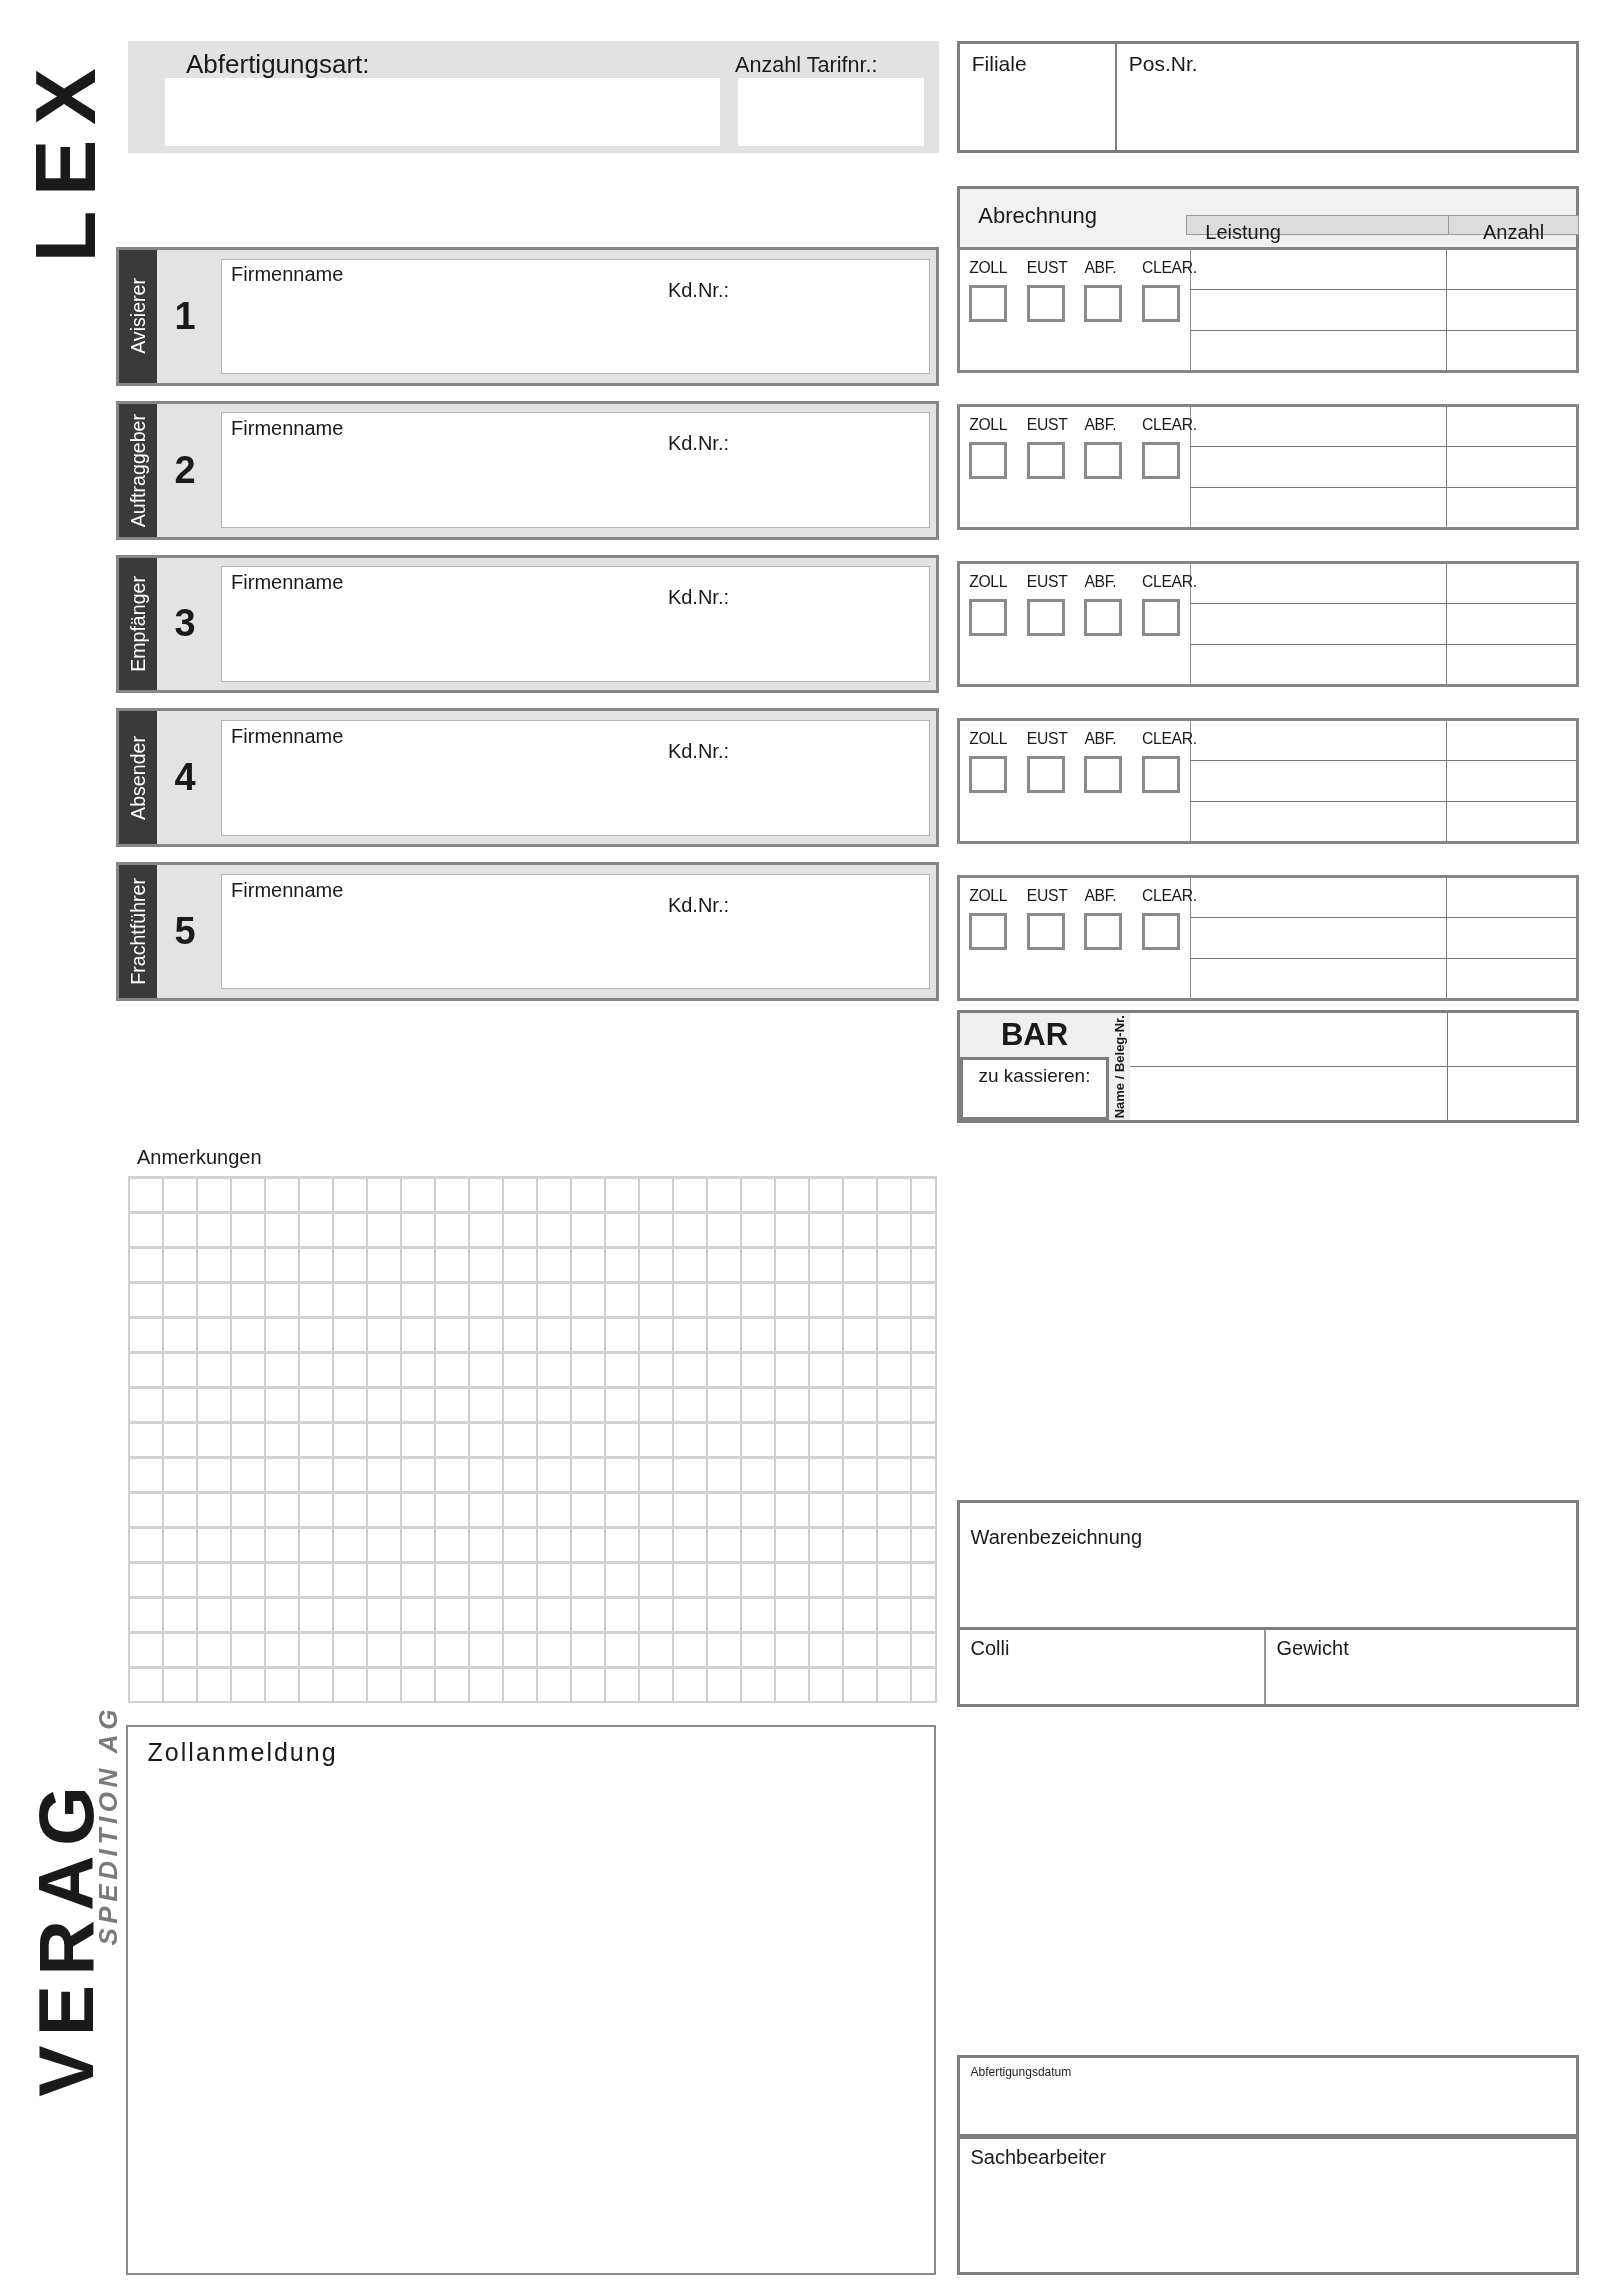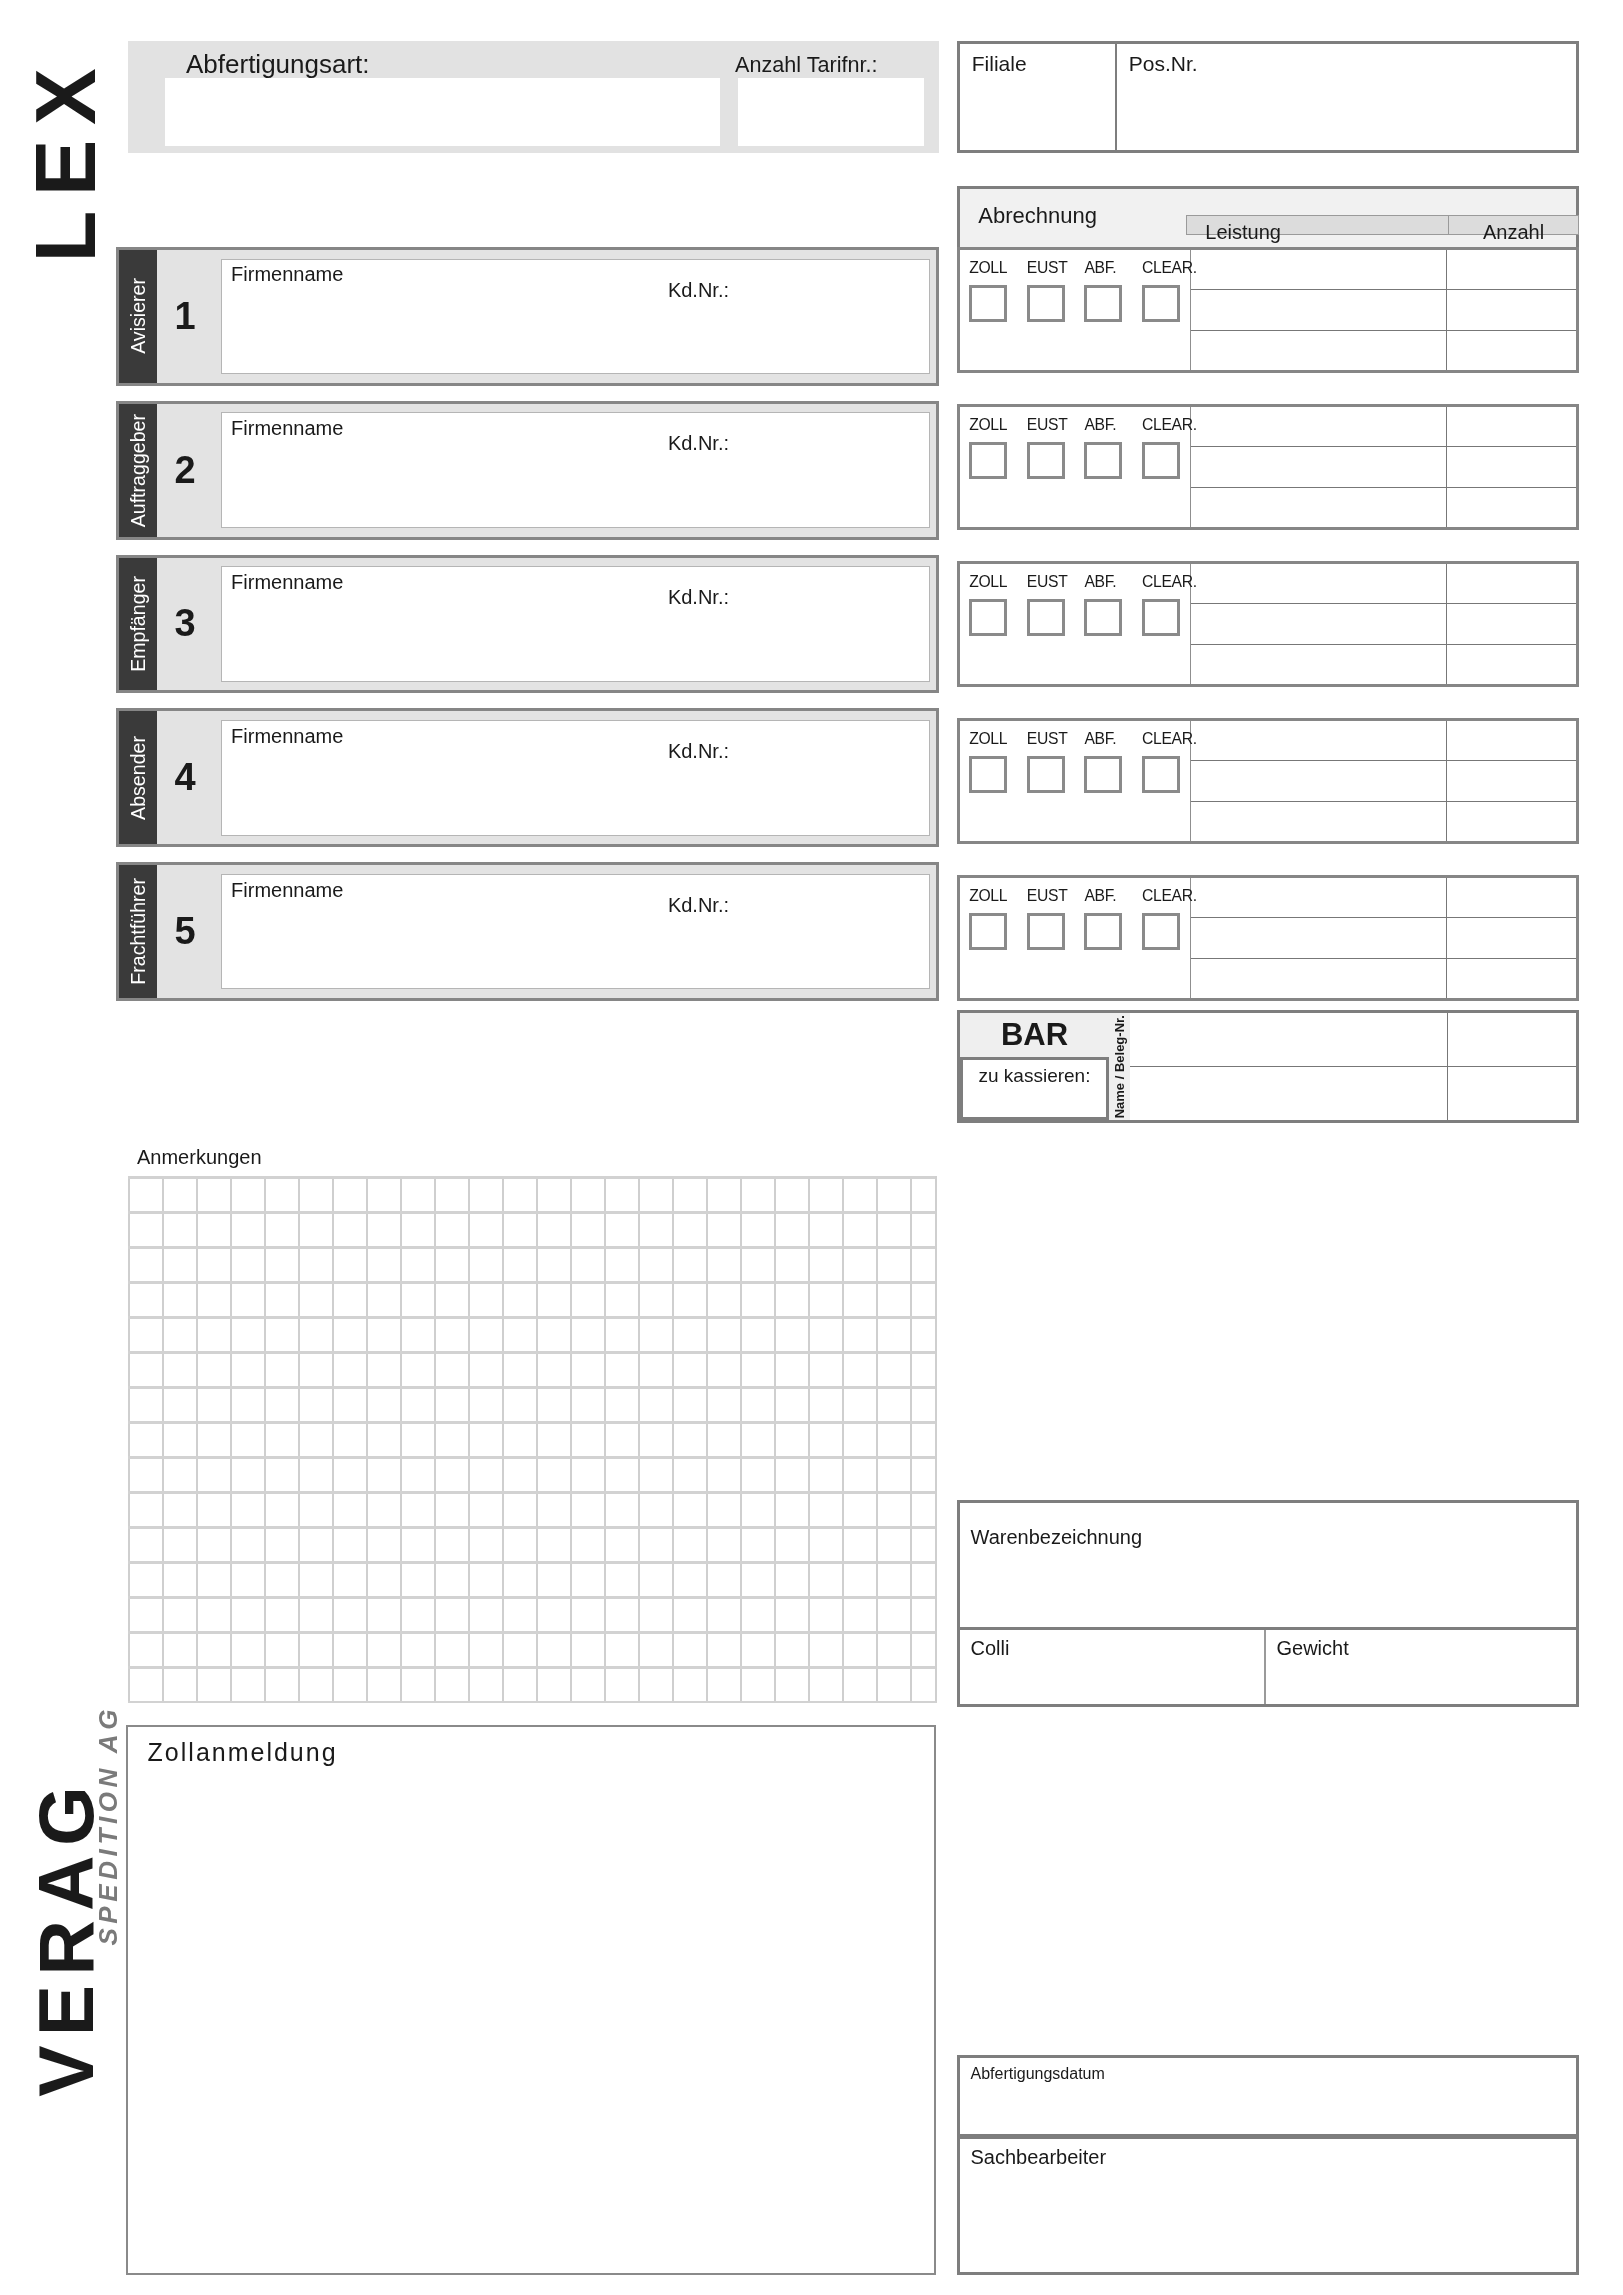--- a/index.html
+++ b/index.html
@@ -90,21 +90,21 @@
 
   .ware-box { left:957px; top:1500px; width:622px; height:207px; border:3.3px solid #7e7e7e; background:#fff; display:flex; flex-direction:column; }
   .ware-top { height:111px; border-bottom:3.3px solid #7e7e7e; padding:6.5px 0 0 10.5px; font-size:20px;margin-top:16px; }
   .ware-bottom { flex:1; display:flex; }
   .ware-bottom .half-l { width:306px; border-right:2px solid #9a9a9a; padding:6.5px 0 0 10.5px; font-size:20px; }
   .ware-bottom .half-r { flex:1; padding:6.5px 0 0 10.5px; font-size:20px; }
 
   .zoll-box { left:126px; top:1725px; width:810px; height:550px; border:2.6px solid #8a8a8a; background:#fff; }
   .zoll-label { position:absolute; left:19.6px; top:10.5px; font-size:25px; letter-spacing:2px; }
 
-  .datum-box { left:957px; top:2055px; width:622px; height:82px; border:3.3px solid #7e7e7e; background:#fff; padding:6.5px 0 0 10.5px; font-size:16px; }
+  .datum-box { left:957px; top:2055px; width:622px; height:82px; border:3.3px solid #7e7e7e; background:#fff; padding:6.5px 0 0 10.5px; font-size:12px; }
   .sach-box { left:957px; top:2136px; width:622px; height:139px; border:3.3px solid #7e7e7e; background:#fff; padding:6.5px 0 0 10.5px; font-size:20px; }
 </style>
 </head>
 <body>
 
 <div class="page">
 
   <div class="abs lex-logo">
     <span class="vtext">LEX</span>
   </div>

